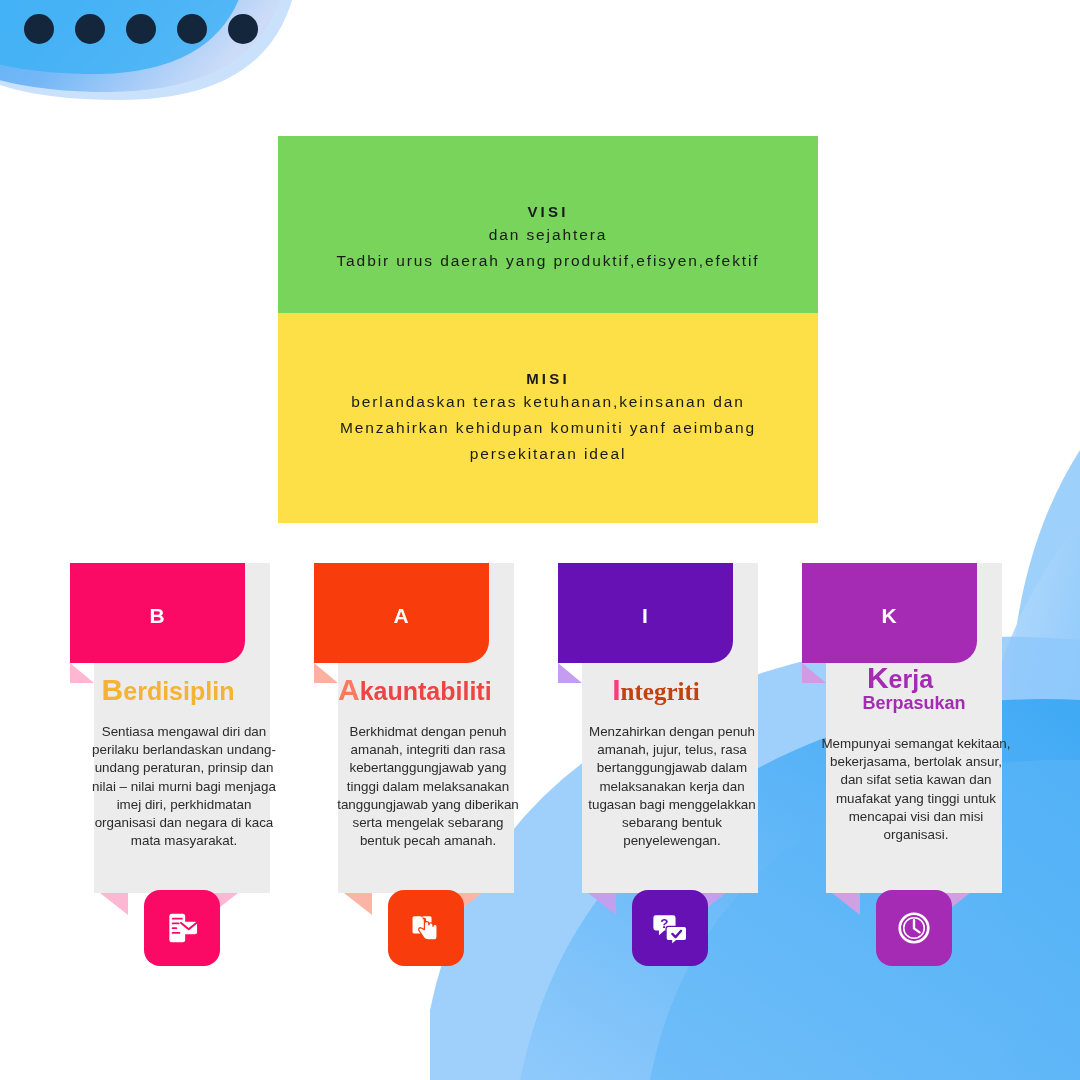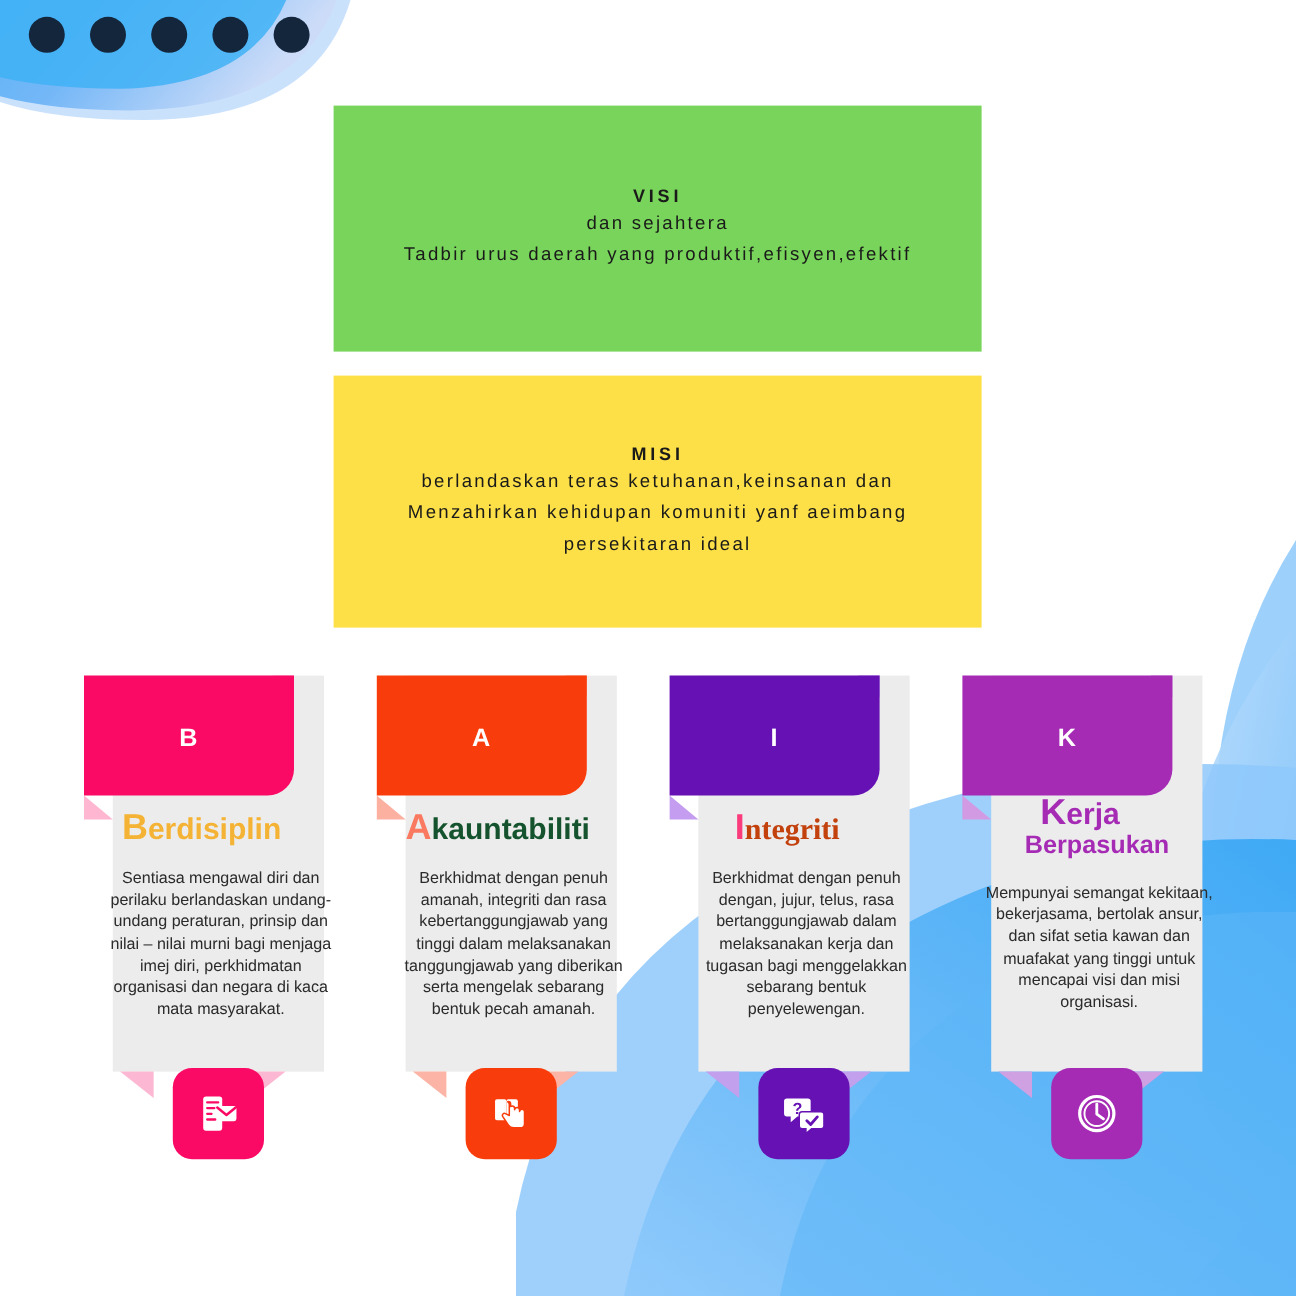--- a/index.html
+++ b/index.html
@@ -55,21 +55,21 @@
   .tab-letter{
     color:#ffffff;font-size:21px;font-weight:bold;letter-spacing:1px;
     transform:translateY(3px);
   }
   .card-title{
     position:absolute;left:24px;width:148px;text-align:center;z-index:9;
     font-weight:bold;line-height:1.02;
   }
   .card-title .lead{font-size:30px;}
   .card-title .rest{font-size:25px;}
-  .card-title .line2{font-size:21px;display:block;padding-left:28px;}
+  .card-title .line2{font-size:18px;display:block;padding-left:28px;}
   .card-text{
     position:absolute;left:18px;width:192px;text-align:center;z-index:9;
     font-size:13.4px;color:#2b2b2b;line-height:18.2px;
   }
   .badge-notch{
     position:absolute;width:0;height:0;z-index:7;
   }
   .badge{
     position:absolute;width:76px;height:76px;border-radius:16px;z-index:10;
     display:flex;align-items:center;justify-content:center;
@@ -113,21 +113,21 @@
   </svg>
 
   <div class="dots">
     <span class="dot"></span>
     <span class="dot"></span>
     <span class="dot"></span>
     <span class="dot"></span>
     <span class="dot"></span>
   </div>
 
-  <div class="banner" id="visi-banner" style="background: rgb(120, 212, 90);">
+  <div class="banner" id="visi-banner" style="background: rgb(120, 212, 90); margin-top: 48px;">
     <div class="banner-inner">
       <div class="banner-title">VISI</div>
       <div class="banner-body">
         <div>dan sejahtera</div>
         <div>Tadbir urus daerah yang produktif,efisyen,efektif</div>
       </div>
     </div>
   </div>
 
   <div class="banner" id="misi-banner" style="background: #fde047;">
@@ -167,21 +167,21 @@
           </span>
         </div>
       </div>
       <div class="card" style="left: 314px; top: 545px;">
         <div class="card-body"></div>
         <div class="tab-fold-tr" style="border-top:18px solid #fcb0a0;"></div>
         <div class="tab-fold-bl" style="border-bottom:20px solid #fcb0a0;"></div>
         <div class="tab" style="background:#f93c0c;">
           <span class="tab-letter">A</span>
         </div>
-        <div class="card-title" style="top:130px;"><span class="lead" style="color:#f97a60;">A</span><span class="rest" style="color:#14532d;">kauntabiliti</span></div>
+        <div class="card-title" style="top:130px;"><span class="lead" style="color:#f97a60;">A</span><span class="rest" style="color:#ef4444;">kauntabiliti</span></div>
         <div class="card-text" style="top:178px;">Berkhidmat dengan penuh amanah, integriti dan rasa kebertanggungjawab yang tinggi dalam melaksanakan tanggungjawab yang diberikan serta mengelak sebarang bentuk pecah amanah.</div>
         <div class="badge-notch" style="left:30px;top:348px;border-left:28px solid transparent;border-top:22px solid #fbb4a6;"></div>
         <div class="badge-notch" style="left:140px;top:348px;border-right:28px solid transparent;border-top:22px solid #fbb4a6;"></div>
         <div class="badge" style="left:74px;top:345px;background:#f93c0c;">
           <span>
             <svg viewBox="0 0 48 48">
               <rect x="7" y="9" width="12" height="22" rx="2" fill="#fff"></rect>
               <rect x="19" y="9" width="12" height="22" rx="2" fill="#fff"></rect>
               <path d="M22 14 v12 l-4 -2 c-2 -1 -4 1 -3 3 l6 9 c1.4 2 3.2 3 5.6 3 h7 c2.6 0 4.4 -1.8 4.4 -4.4 V 22 c0 -1.5 -1.1 -2.6 -2.6 -2.6 -1.4 0 -2.5 1 -2.6 2.4 v -1.6 c0 -1.5 -1.1 -2.6 -2.6 -2.6 -1.4 0 -2.5 1 -2.6 2.4 v -1.4 c0 -1.5 -1.1 -2.6 -2.6 -2.6 -0.6 0 -1.1 0.2 -1.6 0.5 V 14 c0 -1.5 -1.1 -2.6 -2.6 -2.6 S 22 12.5 22 14 Z" fill="#fff" stroke="#f93c0c" stroke-width="1.6" stroke-linejoin="round"></path>
             </svg>
@@ -189,21 +189,21 @@
         </div>
       </div>
       <div class="card" style="left: 558px; top: 545px;">
         <div class="card-body"></div>
         <div class="tab-fold-tr" style="border-top:18px solid #c49df0;"></div>
         <div class="tab-fold-bl" style="border-bottom:20px solid #c49df0;"></div>
         <div class="tab" style="background:#6611b4;">
           <span class="tab-letter">I</span>
         </div>
         <div class="card-title" style="top:130px;"><span class="lead" style="color:#fa3c7d;">I</span><span class="rest" style="color:#c2410c;font-family:Liberation Serif, serif;">ntegriti</span></div>
-        <div class="card-text" style="top:178px;">Berkhidmat dengan penuh dengan, jujur, telus, rasa bertanggungjawab dalam melaksanakan kerja dan tugasan bagi menggelakkan sebarang bentuk penyelewengan.</div>
+        <div class="card-text" style="top:178px;">Menzahirkan dengan penuh amanah, jujur, telus, rasa bertanggungjawab dalam melaksanakan kerja dan tugasan bagi menggelakkan sebarang bentuk penyelewengan.</div>
         <div class="badge-notch" style="left:30px;top:348px;border-left:28px solid transparent;border-top:22px solid #c3a0ee;"></div>
         <div class="badge-notch" style="left:140px;top:348px;border-right:28px solid transparent;border-top:22px solid #c3a0ee;"></div>
         <div class="badge" style="left:74px;top:345px;background:#6611b4;">
           <span>
             <svg viewBox="0 0 48 48">
               <path d="M6 8 h22 a3 3 0 0 1 3 3 v13 a3 3 0 0 1 -3 3 h-11 l-7 6 v-6 h-4 a3 3 0 0 1 -3 -3 V11 a3 3 0 0 1 3 -3 Z" fill="#fff"></path>
               <text x="17" y="24" font-family="Liberation Sans, sans-serif" font-size="17" font-weight="bold" fill="#6611b4" text-anchor="middle">?</text>
               <path d="M22 22 h20 a3 3 0 0 1 3 3 v12 a3 3 0 0 1 -3 3 h-10 l-6 5 v-5 h-4 a3 3 0 0 1 -3 -3 V25 a3 3 0 0 1 3 -3 Z" fill="#fff" stroke="#6611b4" stroke-width="1.6"></path>
               <path d="M27 31.5 l4 4 l7 -8" fill="none" stroke="#6611b4" stroke-width="3" stroke-linecap="round" stroke-linejoin="round"></path>
             </svg>

